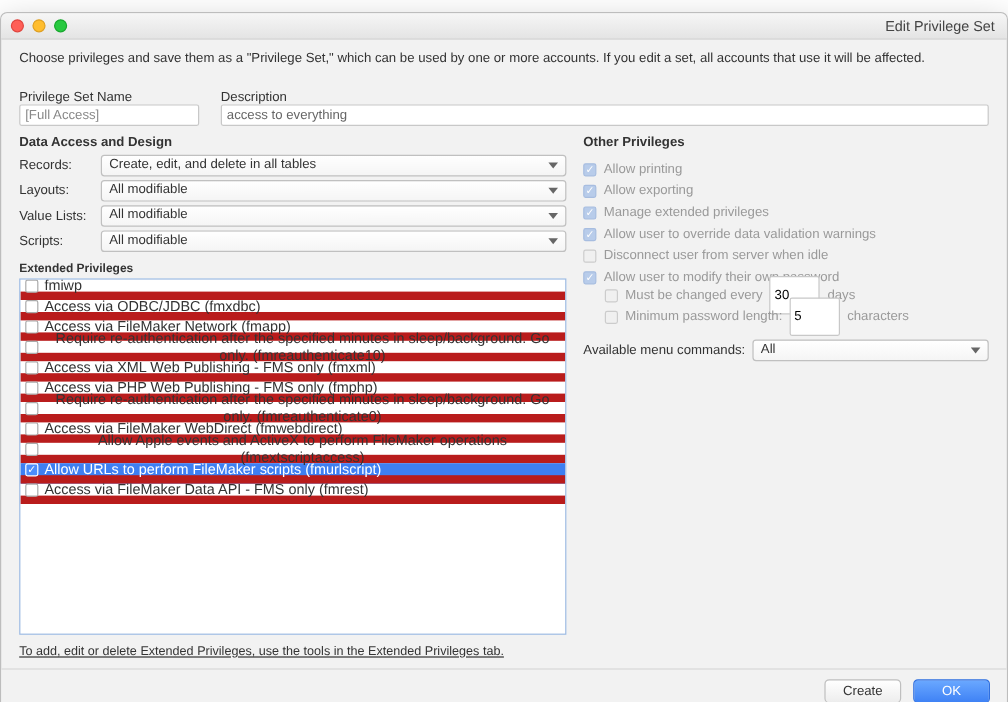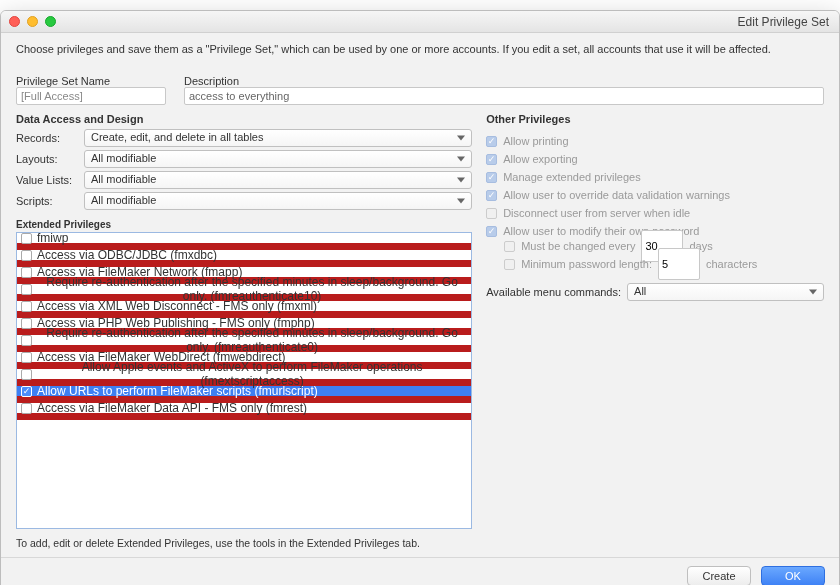--- a/index.html
+++ b/index.html
@@ -129,21 +129,21 @@
     border-radius:2px;
     background:#fff;
     flex-shrink:0;
     display:flex;align-items:center;justify-content:center;
   }
   .cb.chk { background:#4c8dfb; border-color:#3a79e6;}
   .cb.chk::after{
     content:"✓"; color:#fff; font-size:9px; line-height:1;
   }
   .lrow.sel .cb { border-color:#fff;}
-  .hint { font-size:10.5px; color:#333; margin-top:8px; }
+  .hint { font-size:10.5px; color:#333; margin-top:8px;text-decoration:underline; }
   .chk-row {
     display:flex; align-items:flex-end; gap:6px; height:18px;
     font-size:11px;
   }
   .chk-row.disabled { color:#9a9a9a; }
   .chk-row .cb { }
   .chk-row.disabled .cb { border-color:#ccc; background:#f0f0f0;}
   .chk-row.disabled .cb.chk { background:#b8ccea; border-color:#a7bde0;}
   .chk-row.disabled .cb.chk::after{ color:#fff;}
   .sub { margin-left: 18px; display:flex;align-items:center;gap:6px;height:18px;}
@@ -242,21 +242,21 @@
             <div class="lrow">
               <span class="cb"></span>
               <span>Access via FileMaker Network (fmapp)</span>
             </div>
             <div class="lrow">
               <span class="cb"></span>
               <span>Require re-authentication after the specified minutes in sleep/background.  Go only. (fmreauthenticate10)</span>
             </div>
             <div class="lrow">
               <span class="cb"></span>
-              <span>Access via XML Web Disconnect - FMS only (fmxml)</span>
+              <span>Access via XML Web Publishing - FMS only (fmxml)</span>
             </div>
             <div class="lrow">
               <span class="cb"></span>
               <span>Access via PHP Web Publishing - FMS only (fmphp)</span>
             </div>
             <div class="lrow">
               <span class="cb"></span>
               <span>Require re-authentication after the specified minutes in sleep/background.  Go only. (fmreauthenticate0)</span>
             </div>
             <div class="lrow">

